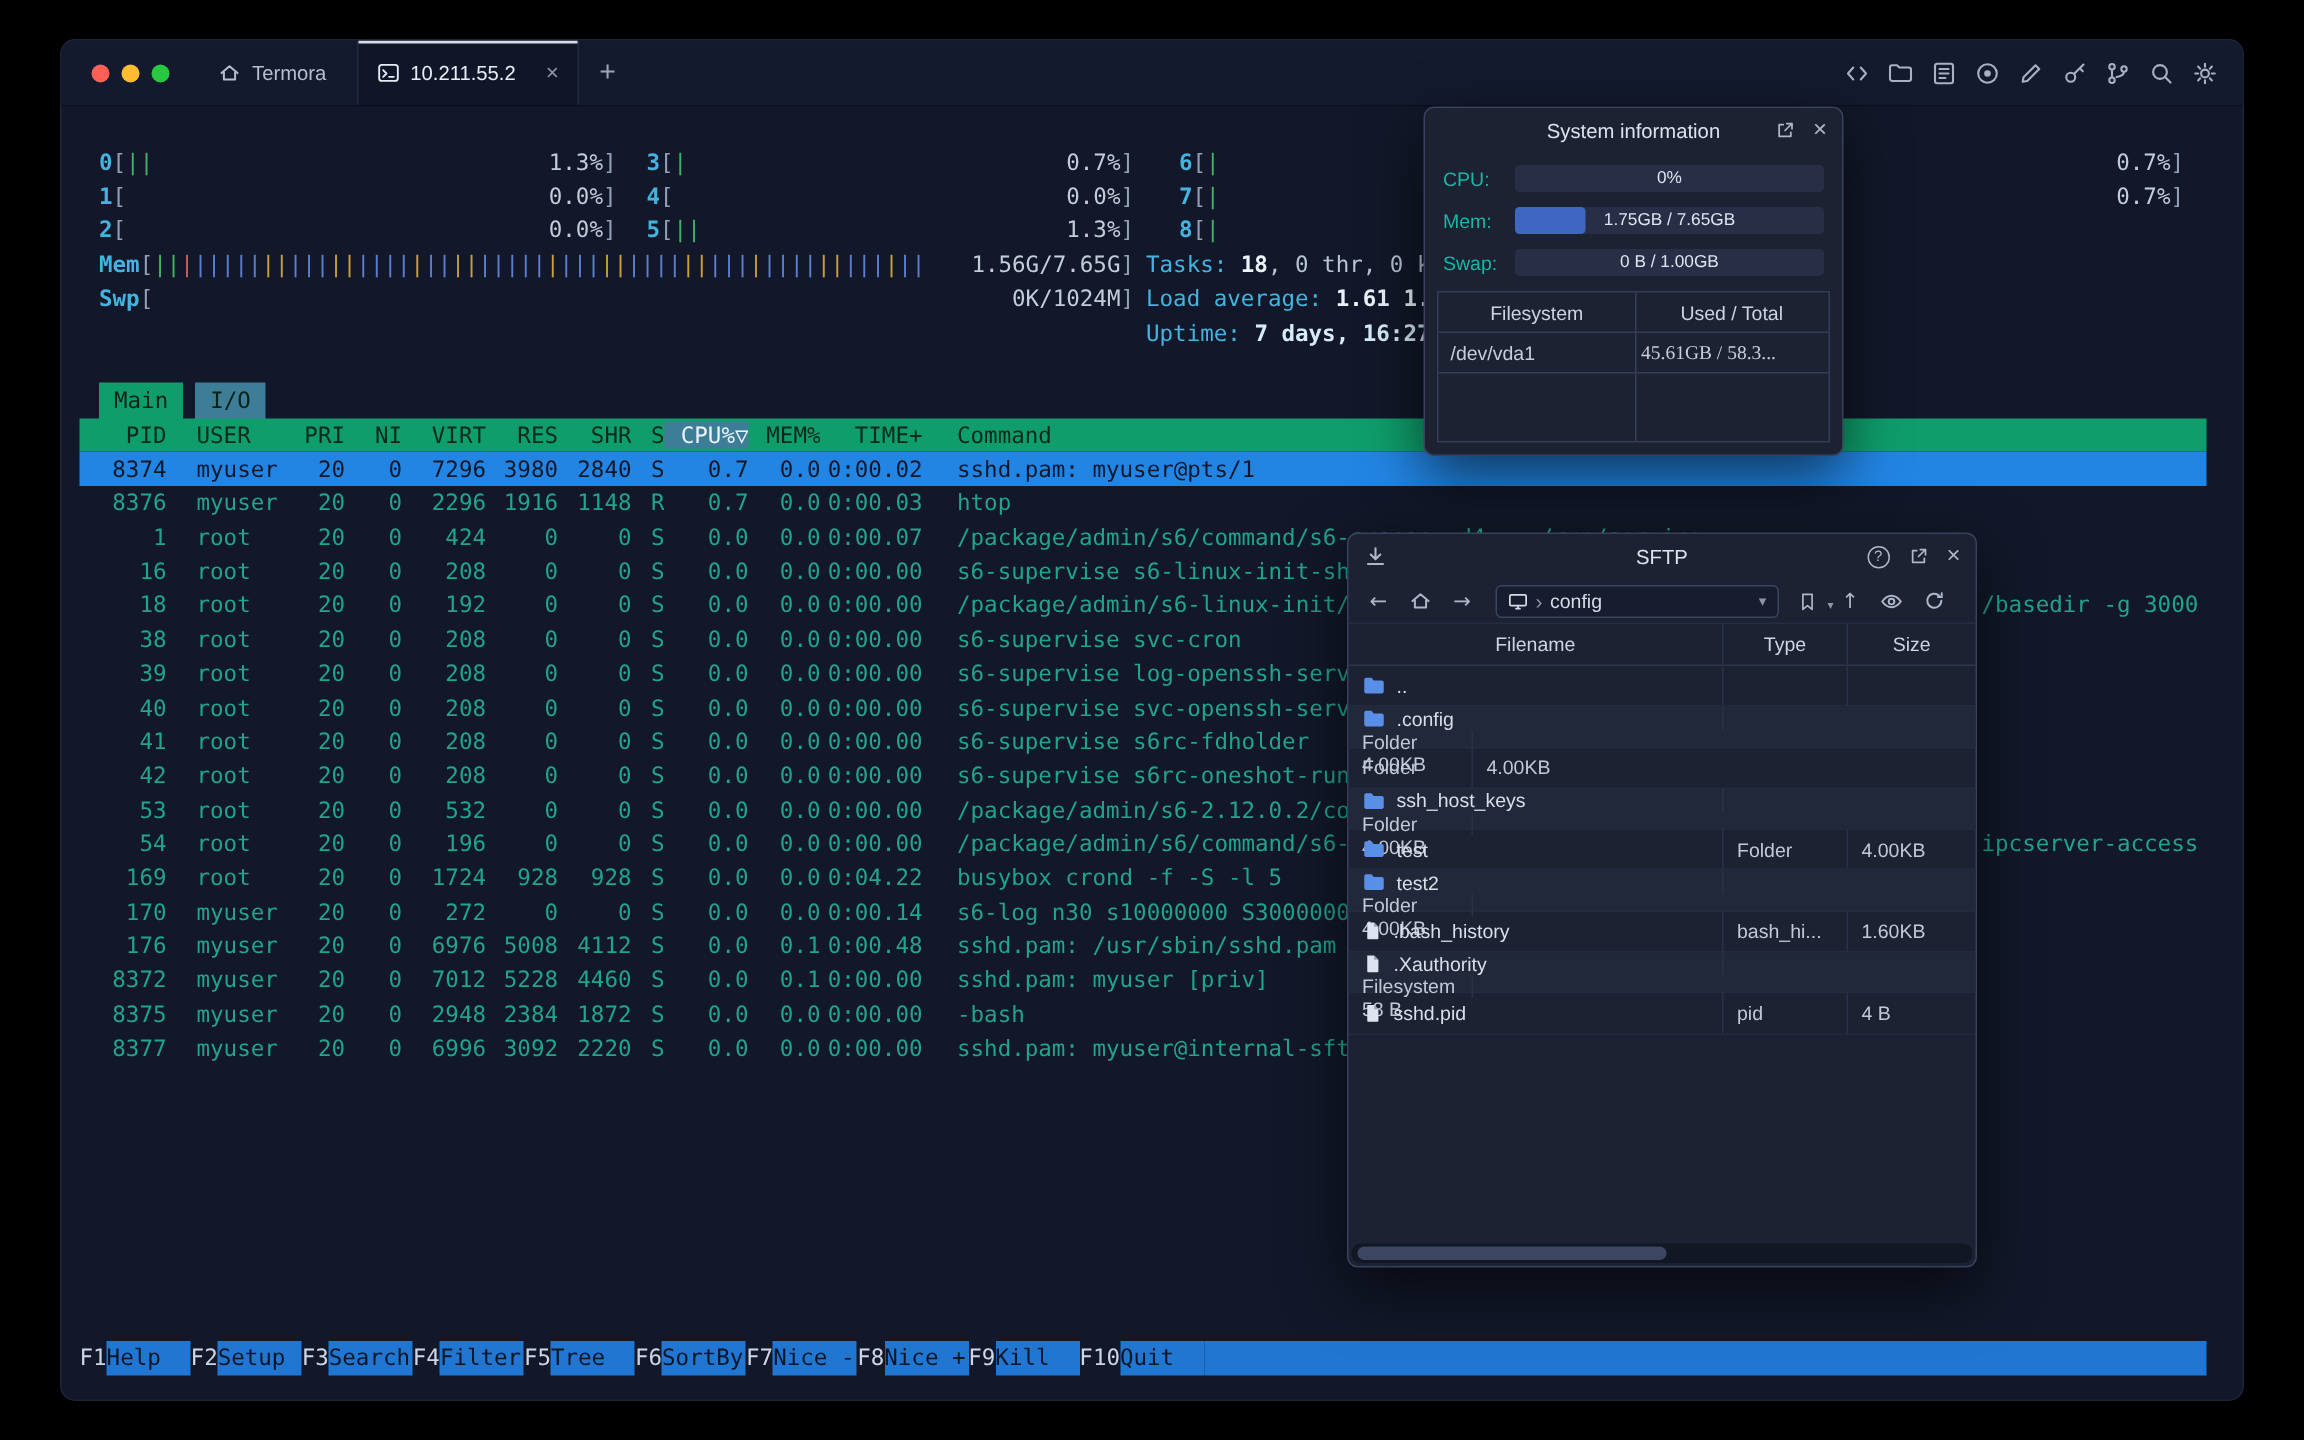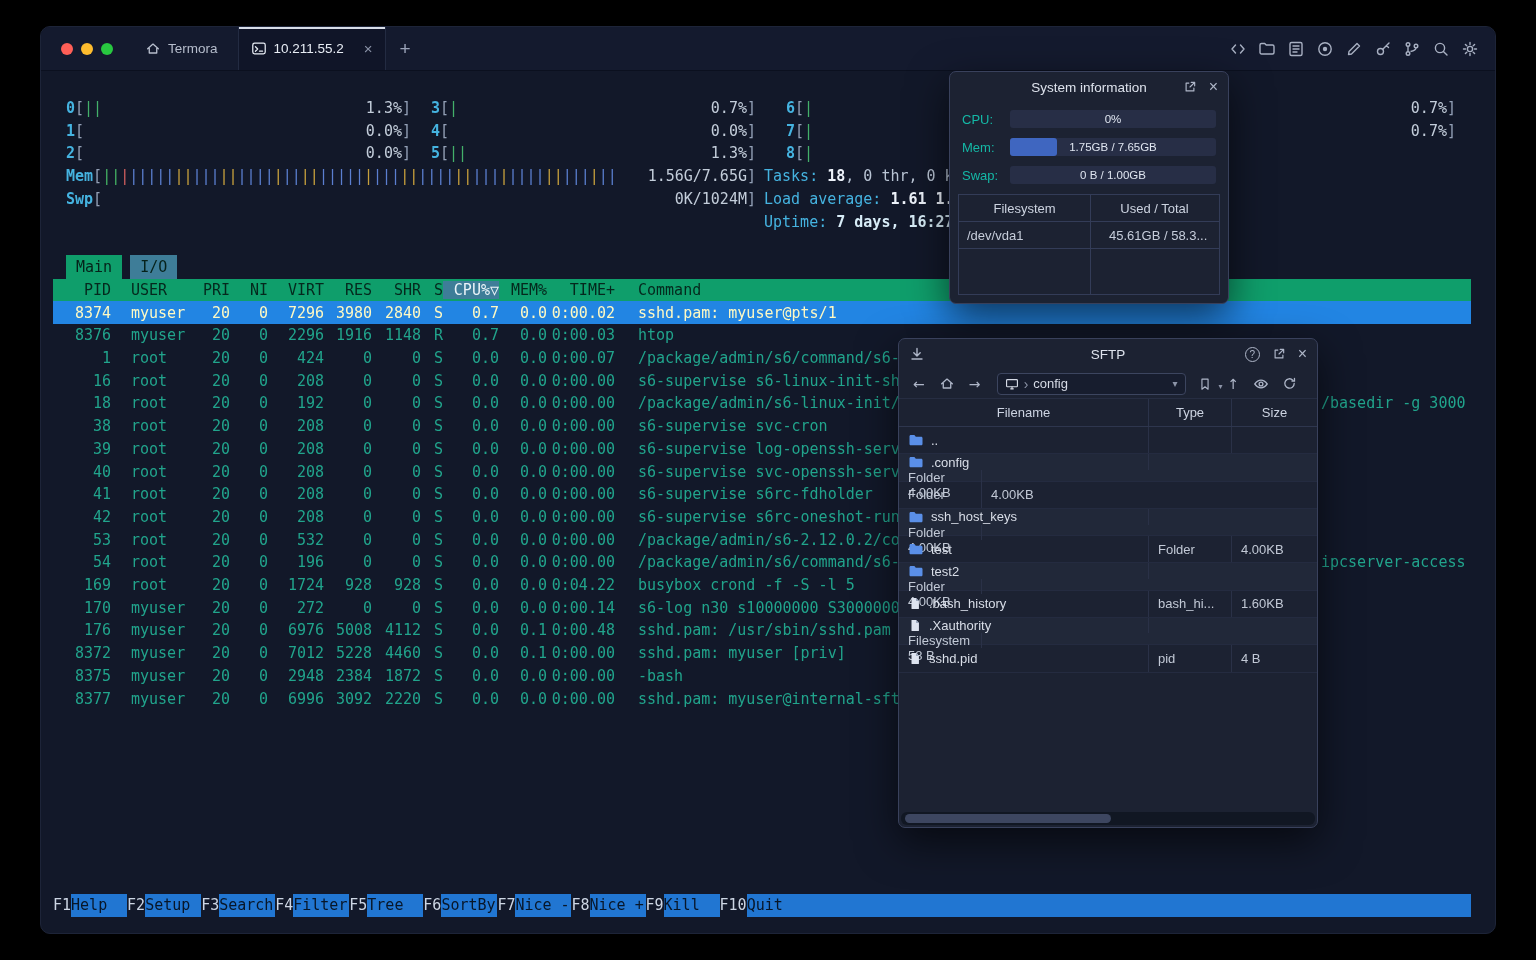--- a/index.html
+++ b/index.html
@@ -47,21 +47,21 @@
   .bwh { color:#edf2fa; font-weight:700; }
   .gr  { color:#b9c4d4; }
   .bup { color:#d7ecf7; font-weight:700; }
   .stabs { position:absolute; left:13px; top:0; display:flex; gap:8px;
     height:22.7px; align-items:center; }
   .stab  { background:#0f9e6b; color:#06221a; padding:1px 10px; }
   .stab2 { background:#3e7d98; color:#06221a; padding:1px 10px; }
 
   .prow { position:absolute; left:0; width:100%; height:22.7px; display:flex;
     align-items:center; color:#21a48c; white-space:pre; }
-  .prow.sel { background:#2285e3; color:#fef9c3; }
+  .prow.sel { background:#2285e3; color:#0f172a; }
   .prow.phead { background:#0f9e6b; color:#05281d; }
   .c { flex:0 0 auto; white-space:pre; overflow:hidden; }
   .r { text-align:right; } .l { text-align:left; }
   .ccmd { flex:1 1 auto !important; }
   .cpuh { background:#3e7d98; color:#eaf4f8; }
   .ptail { position:absolute; left:1268px; white-space:pre; }
 
   .fbar { position:absolute; left:0; top:797px; width:100%; height:22.7px;
     display:flex; align-items:stretch; line-height:22.7px; }
   .fk { color:#cdd6e4; white-space:pre; }
@@ -92,24 +92,24 @@
   .sibtxt { position:absolute; left:0; right:0; top:0; bottom:0; display:flex;
     align-items:center; justify-content:center; font-size:11.5px; color:#dfe5f0; }
   .fstable { position:absolute; left:8px; right:8px; top:122px; bottom:8px;
     border:1px solid #333c58; font-size:13px; }
   .fsvline { position:absolute; left:131px; top:0; bottom:0; border-left:1px solid #333c58; }
   .fshead { height:27px; display:flex; align-items:center; border-bottom:1px solid #333c58;
     color:#ccd3e0; }
   .fsh1 { width:131px; text-align:center; } .fsh2 { flex:1; text-align:center; }
   .fsrow { height:27px; display:flex; align-items:center; border-bottom:1px solid #333c58;
     color:#c6cddb; }
-  .fsc1 { width:131px; padding-left:8px; } .fsc2 { flex:1; padding-left:19px; }
+  .fsc1 { width:131px; padding-left:8px; } .fsc2 { flex:1; padding-left:4px;font-family:Liberation Serif, serif; }
 
   
-  #sftp { left:857px; top:311px; width:420px; height:490px; }
+  #sftp { left:857px; top:328px; width:420px; height:490px; }
   .navrow { display:flex; align-items:center; height:30px; padding:0 10px;
     border-bottom:1px solid #262d42; }
   .navic { width:20px; margin-right:8px; text-align:center; color:#aeb6c8;
     display:inline-flex; justify-content:center; align-items:center; position:relative; }
   .arrow { font-size:14px; font-family:"DejaVu Sans", sans-serif; }
   .pathbox { width:190px; height:22px; margin:0 10px 0 4px; display:flex;
     align-items:center; gap:5px; padding:0 7px; border:1px solid #3c455f;
     border-radius:4px; background:#171d2e; font-size:13px; color:#d6dbe6; }
   .crumbsep { color:#8c94a8; font-size:14px; }
   .crumb { flex:1; }

